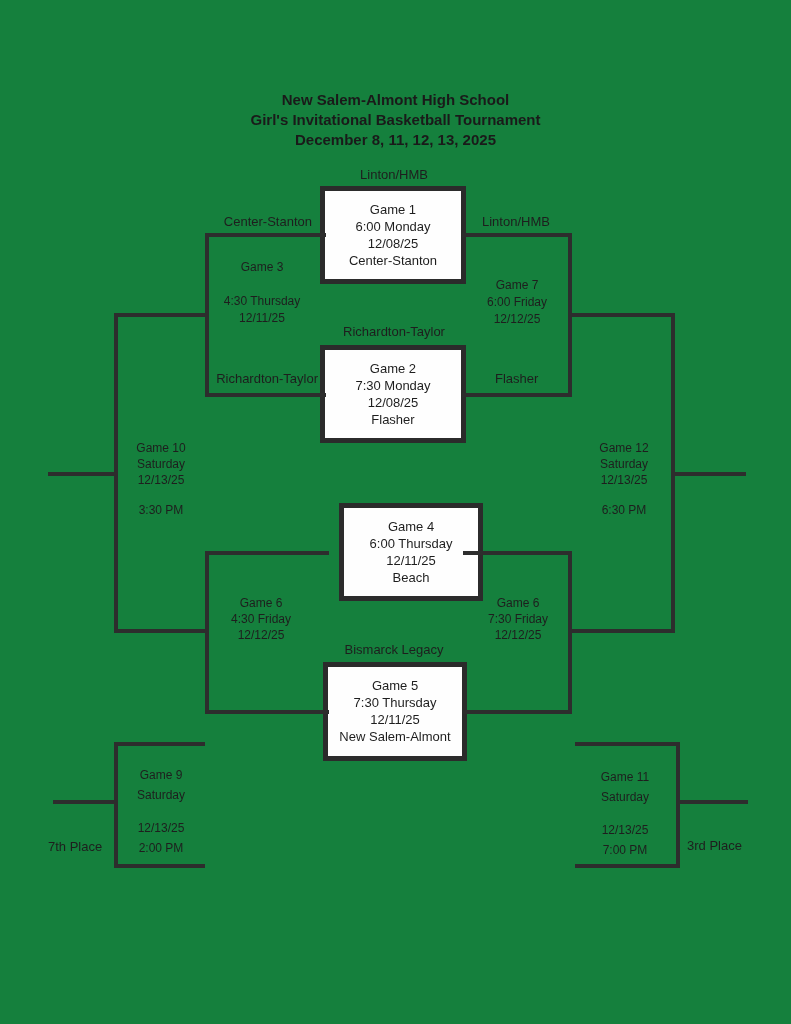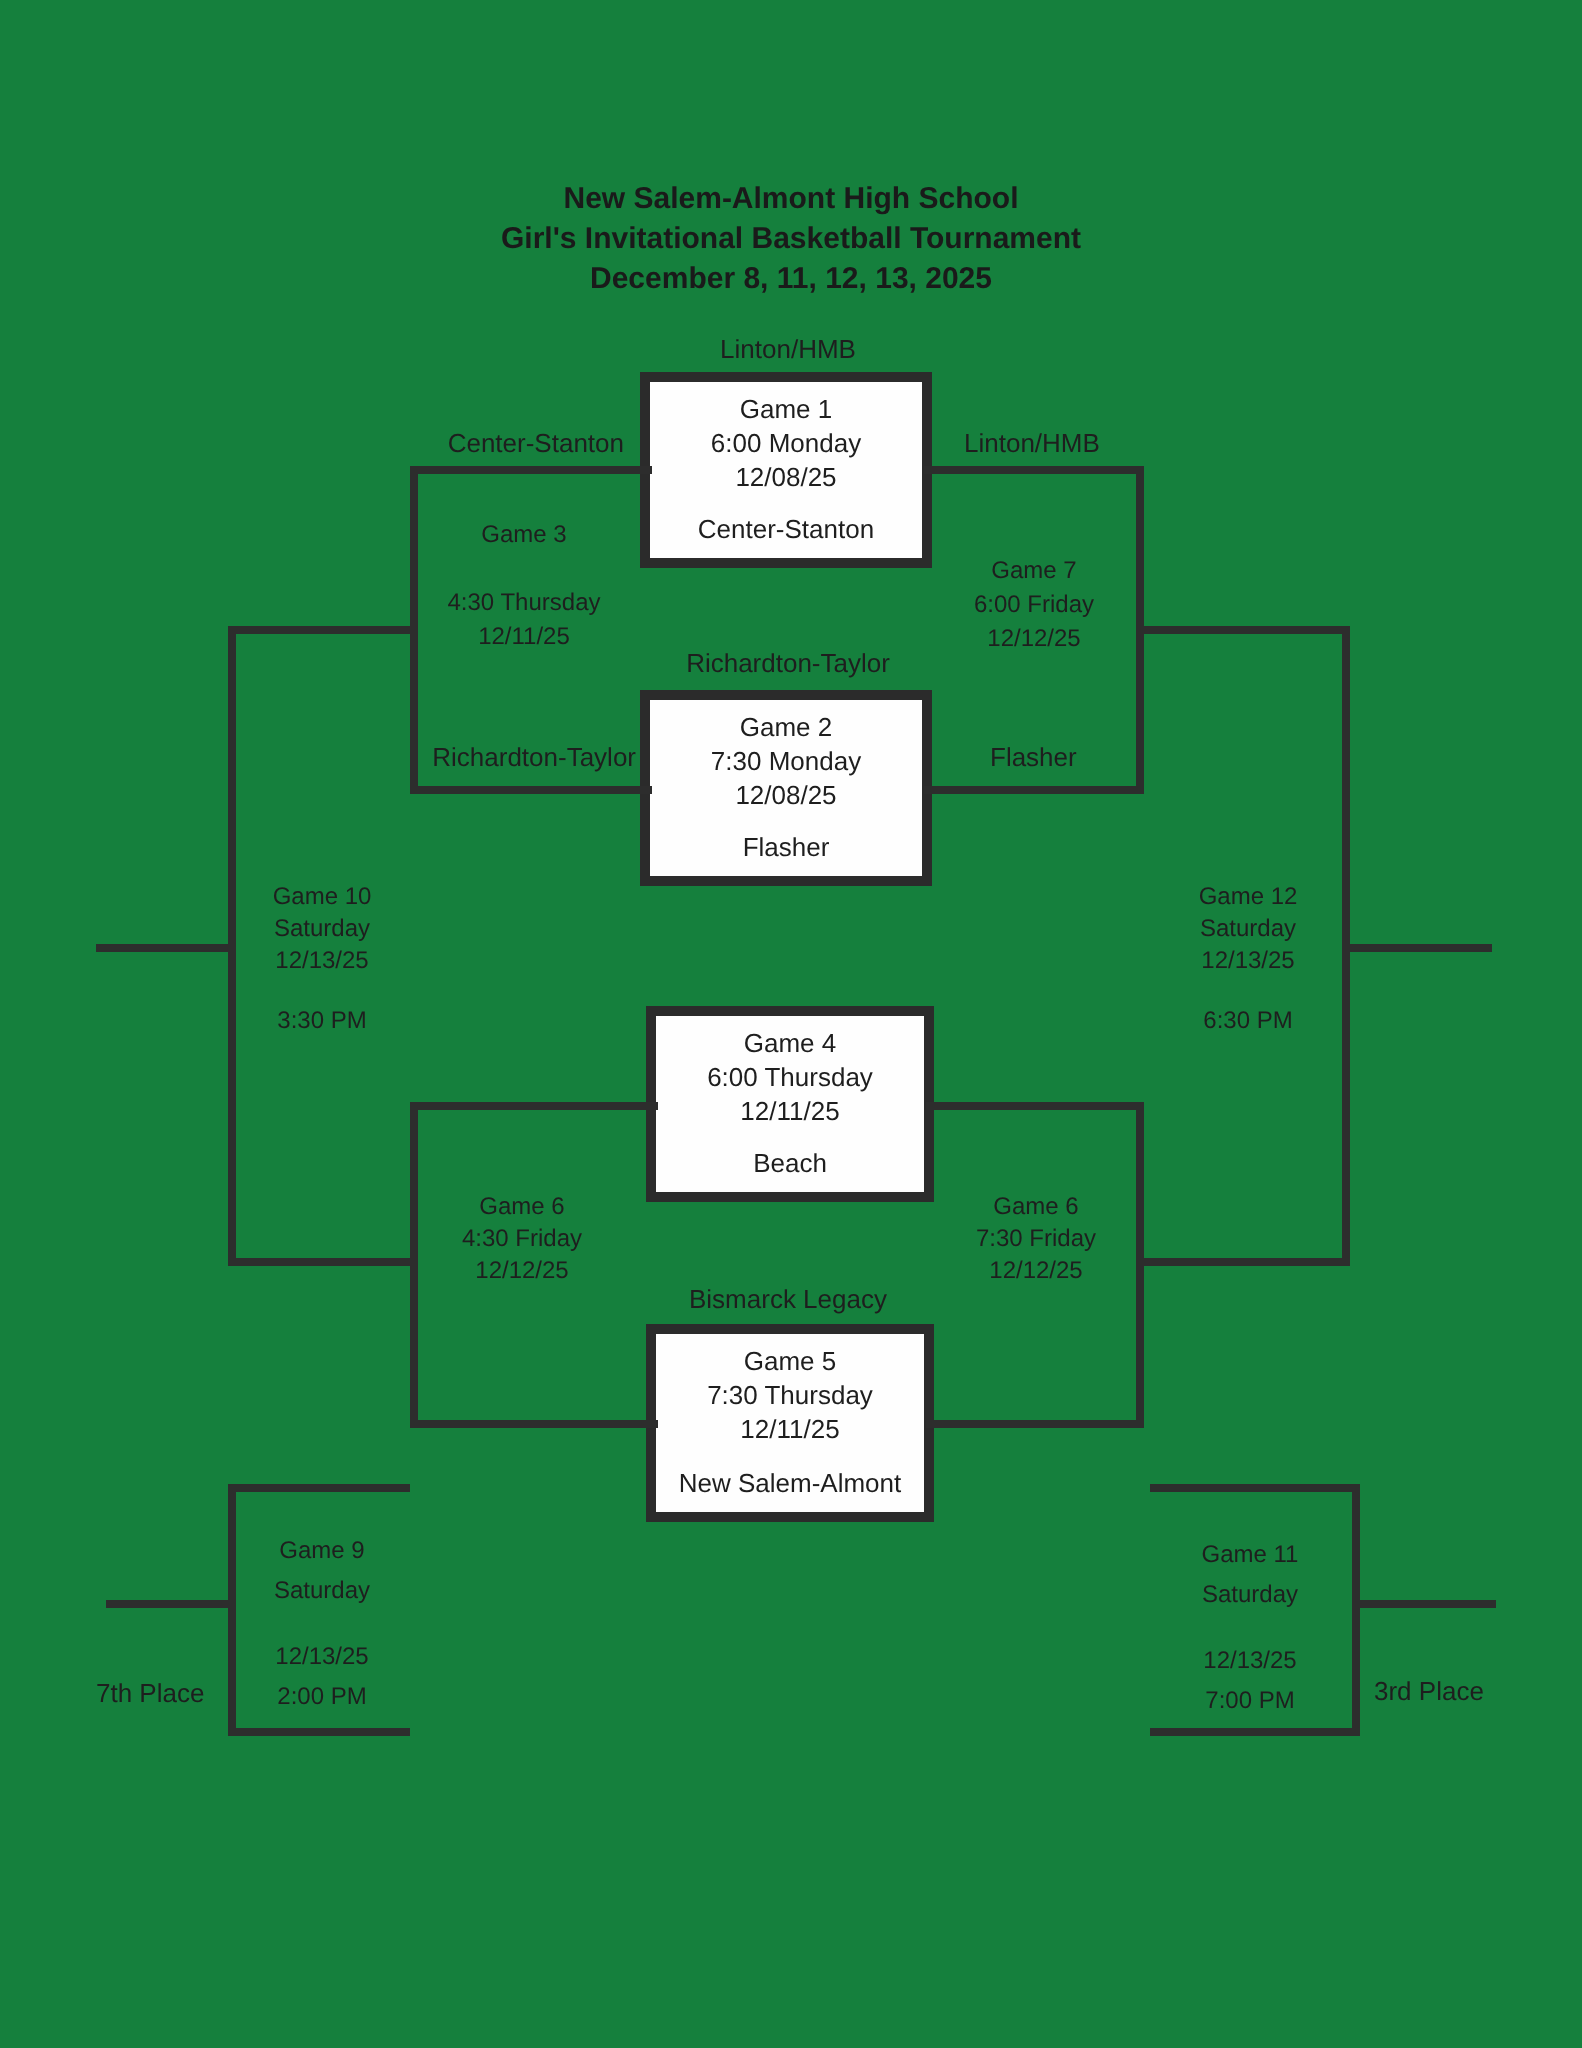--- a/index.html
+++ b/index.html
@@ -8,21 +8,21 @@
     font-family:Liberation Sans, sans-serif;
     color:#1e1e1e;overflow:hidden;margin:0 auto;
   }
   .title{
     position:absolute;left:0;top:90px;width:791px;text-align:center;
     font-size:15px;font-weight:bold;line-height:20px;color:#1a1a1a;
   }
   .ln{position:absolute;background:#2d2d2d;}
   .gbox{
     position:absolute;box-sizing:border-box;border:5px solid #2b2b2b;background:#fefefe;
-    display:flex;flex-direction:column;justify-content:space-between;align-items:center;
+    display:flex;flex-direction:column;justify-content:center;align-items:center;
     padding:5px 2px 6px 2px;text-align:center;font-size:13px;line-height:17px;
   }
   .lbl{position:absolute;font-size:13px;line-height:16px;white-space:nowrap;}
   .blk{position:absolute;font-size:12px;text-align:center;}
   .lh16{line-height:16px}
   .lh17{line-height:17px}
   .lh20{line-height:20px}
   .sp13{height:13px}
   .sp14{height:14px}
   .c{text-align:center}
@@ -54,21 +54,21 @@
 
   <div class="gbox" style="left:320px;top:345px;width:146px;height:98px">
     <div>
       <div>Game 2</div>
       <div>7:30 Monday</div>
       <div>12/08/25</div>
     </div>
     <div>Flasher</div>
   </div>
 
-  <div class="gbox" style="left:323px;top:503px;width:144px;height:98px">
+  <div class="gbox" style="left:339px;top:503px;width:144px;height:98px">
     <div>
       <div>Game 4</div>
       <div>6:00 Thursday</div>
       <div>12/11/25</div>
     </div>
     <div>Beach</div>
   </div>
 
   <div class="gbox" style="left:323px;top:662px;width:144px;height:99px">
     <div>

